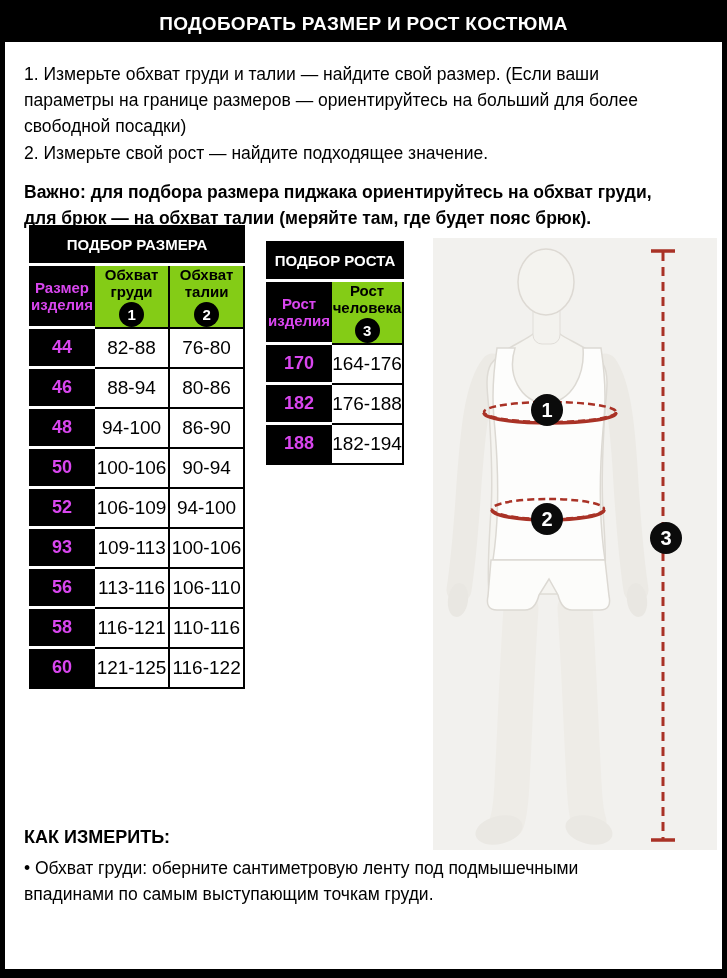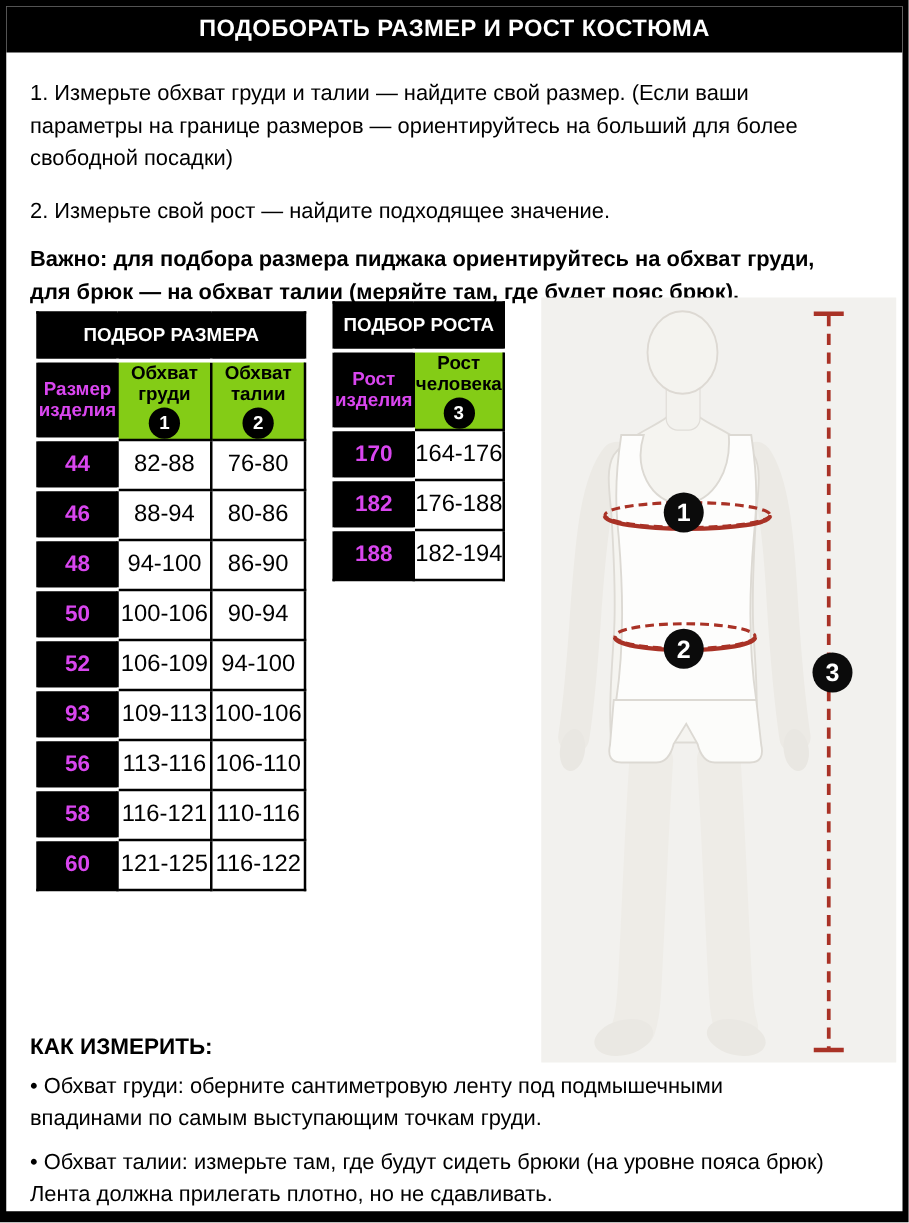--- a/index.html
+++ b/index.html
@@ -17,27 +17,27 @@
     position: absolute; top: 0; left: 0; right: 0; height: 37px;
     background: #000; color: #fff;
     display: flex; align-items: center; justify-content: center;
     font-size: 19px; font-weight: bold; letter-spacing: .3px; text-align: center;
   }
   .intro {
     position: absolute; top: 56px; left: 19px; width: 682px;
     font-size: 17.5px; line-height: 26px;
   }
   .intro p { white-space: pre-line; }
-  .intro .step1 { margin-bottom: 16px; }
+  .intro .step1 { margin-bottom: 1px; }
   .intro .step2 { margin-bottom: 13px; }
   .intro .important { font-weight: bold; }
 
   table { border-collapse: collapse; table-layout: fixed; position: absolute; }
   th, td { border: 2px solid #000; text-align: center; vertical-align: middle; padding: 0; }
-  .size-table { left: 24px; top: 244px; }
+  .size-table { left: 24px; top: 220px; }
   .height-table { left: 261px; top: 236px; }
   tr.table-title th {
     background:#000; color:#fff; font-size: 15px; font-weight: bold;
     height: 38px; border-bottom: 3px solid #fff;
   }
   th.col-black, td.col-black {
     background:#000; color:#d946ef; border-bottom: 3px solid #fff;
   }
   tr:last-child td.col-black { border-bottom: 2px solid #000; }
   th.col-head { height: 63px; font-size: 15px; font-weight: bold; line-height: 17px; }
@@ -220,17 +220,15 @@
         <circle cx="233" cy="300" r="16" fill="#0b0b0b"></circle>
         <text x="233" y="307" text-anchor="middle" font-size="20" font-weight="bold" fill="#fff" font-family="Liberation Sans, sans-serif">3</text>
       </g>
     </svg>
   </div>
 
   <div class="howto">
     <h2>КАК ИЗМЕРИТЬ:</h2>
     <p class="b1">• Обхват груди: оберните сантиметровую ленту под подмышечными
 впадинами по самым выступающим точкам груди.</p>
-    <p class="b2">• Обхват талии: измерьте там, где будут сидеть брюки (на уровне пояса брюк)
-Лента должна прилегать плотно, но не сдавливать.</p>
   </div>
 
 </div>
 
 </body></html>

